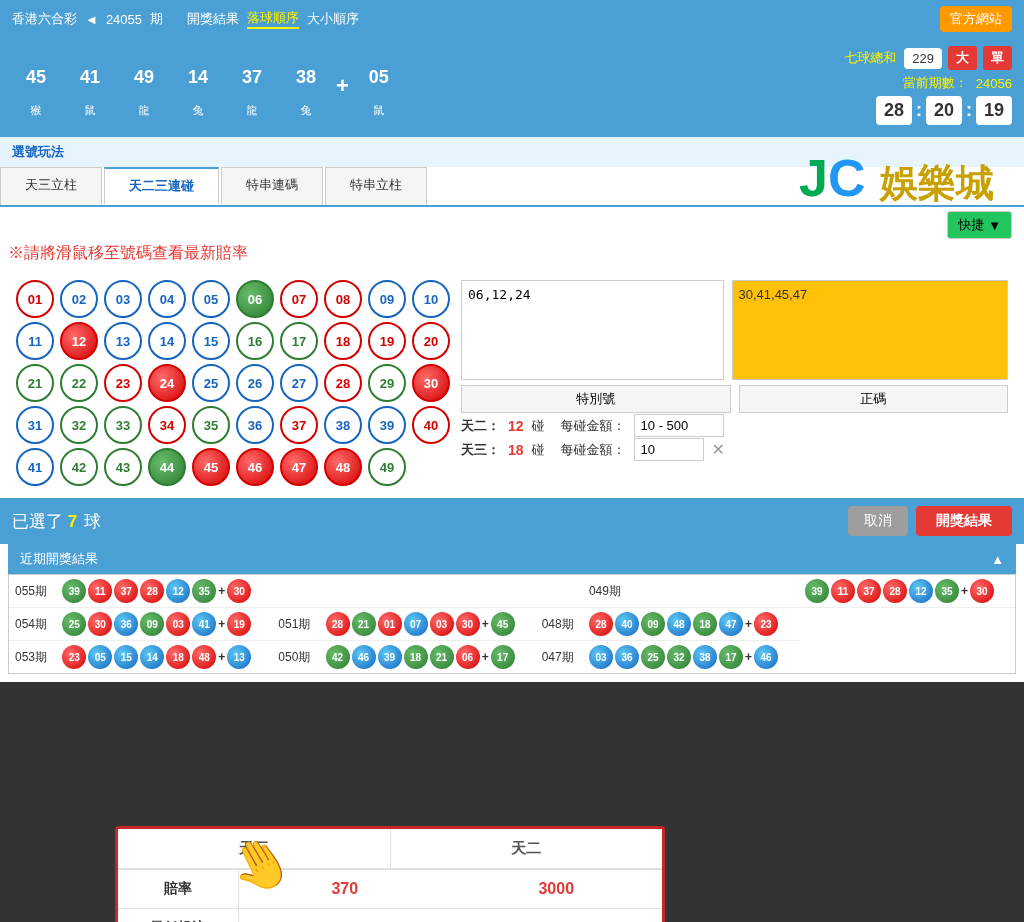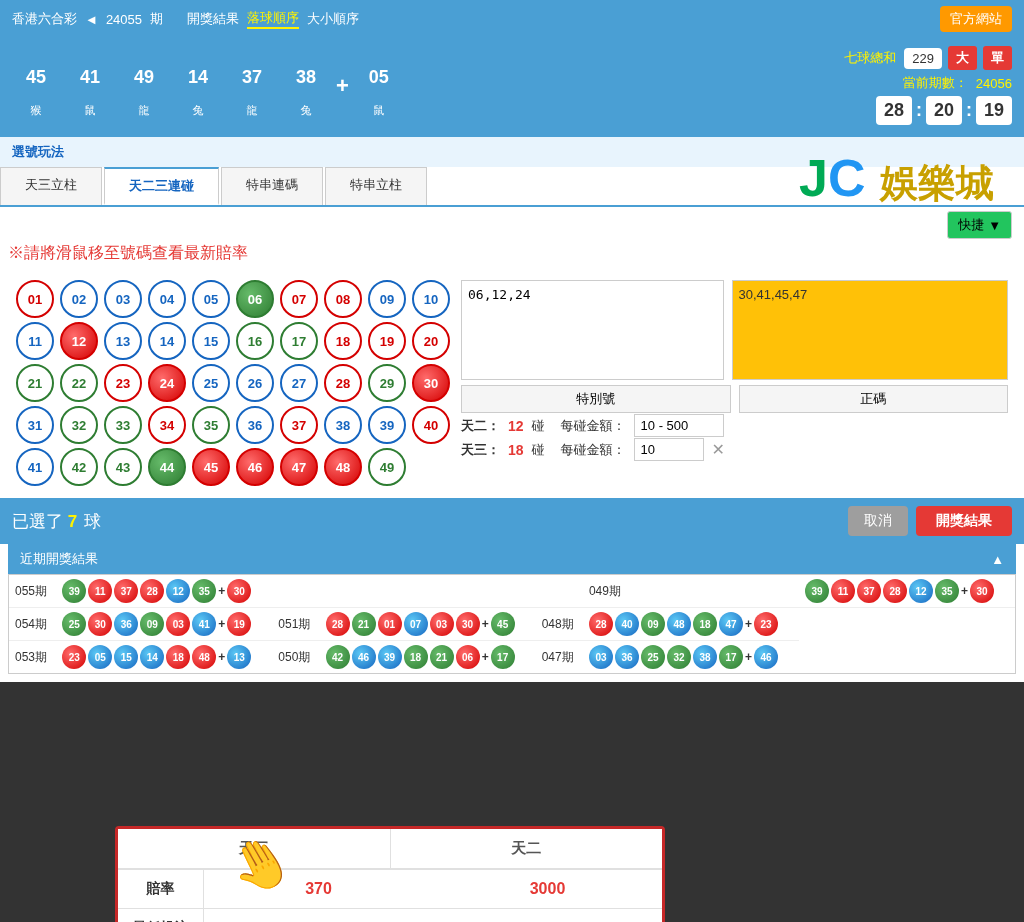--- a/index.html
+++ b/index.html
@@ -87,21 +87,21 @@
     .r-green { background: radial-gradient(circle at 35% 35%, #66bb6a, #2e7d32); }
     .r-plus { color: #333; font-size: 12px; font-weight: bold; }
     
     
     .popup-overlay { position: absolute; top: 0; left: 0; width: 100%; height: 100%; pointer-events: none; z-index: 10; }
     .popup-box { position: absolute; top: 558px; left: 115px; width: 550px; background: #fff; border: 3px solid #c62828; border-radius: 4px; padding: 0; pointer-events: auto; }
     .popup-header { display: flex; align-items: center; background: #fff; border-bottom: 1px solid #e0e0e0; }
     .popup-header-cell { flex: 1; text-align: center; padding: 10px; font-size: 15px; color: #555; font-weight: bold; }
     .popup-header-cell:first-child { border-right: 1px solid #e0e0e0; }
     .popup-row { display: flex; align-items: center; border-top: 1px solid #e0e0e0; }
-    .popup-row-label { width: 86px; text-align: center; padding: 10px; font-size: 14px; color: #333; font-weight: bold; border-right: 1px solid #e0e0e0; }
+    .popup-row-label { width: 121px; text-align: center; padding: 10px; font-size: 14px; color: #333; font-weight: bold; border-right: 1px solid #e0e0e0; }
     .popup-row-val { flex: 1; text-align: center; padding: 10px; font-size: 16px; color: #e53935; font-weight: bold; }
     .popup-row-val:first-of-type { border-right: 1px solid #e0e0e0; }
     .popup-row-val.black { color: #333; font-size: 15px; }
     
     
     .hand-pointer { position: absolute; top: 568px; left: 230px; font-size: 50px; transform: rotate(-30deg); z-index: 11; pointer-events: none; }
     
     
     .jc-logo { position: absolute; top: 148px; right: 30px; font-size: 52px; font-weight: 900; z-index: 5; pointer-events: none; }
     .jc-j { color: #0a5; }

